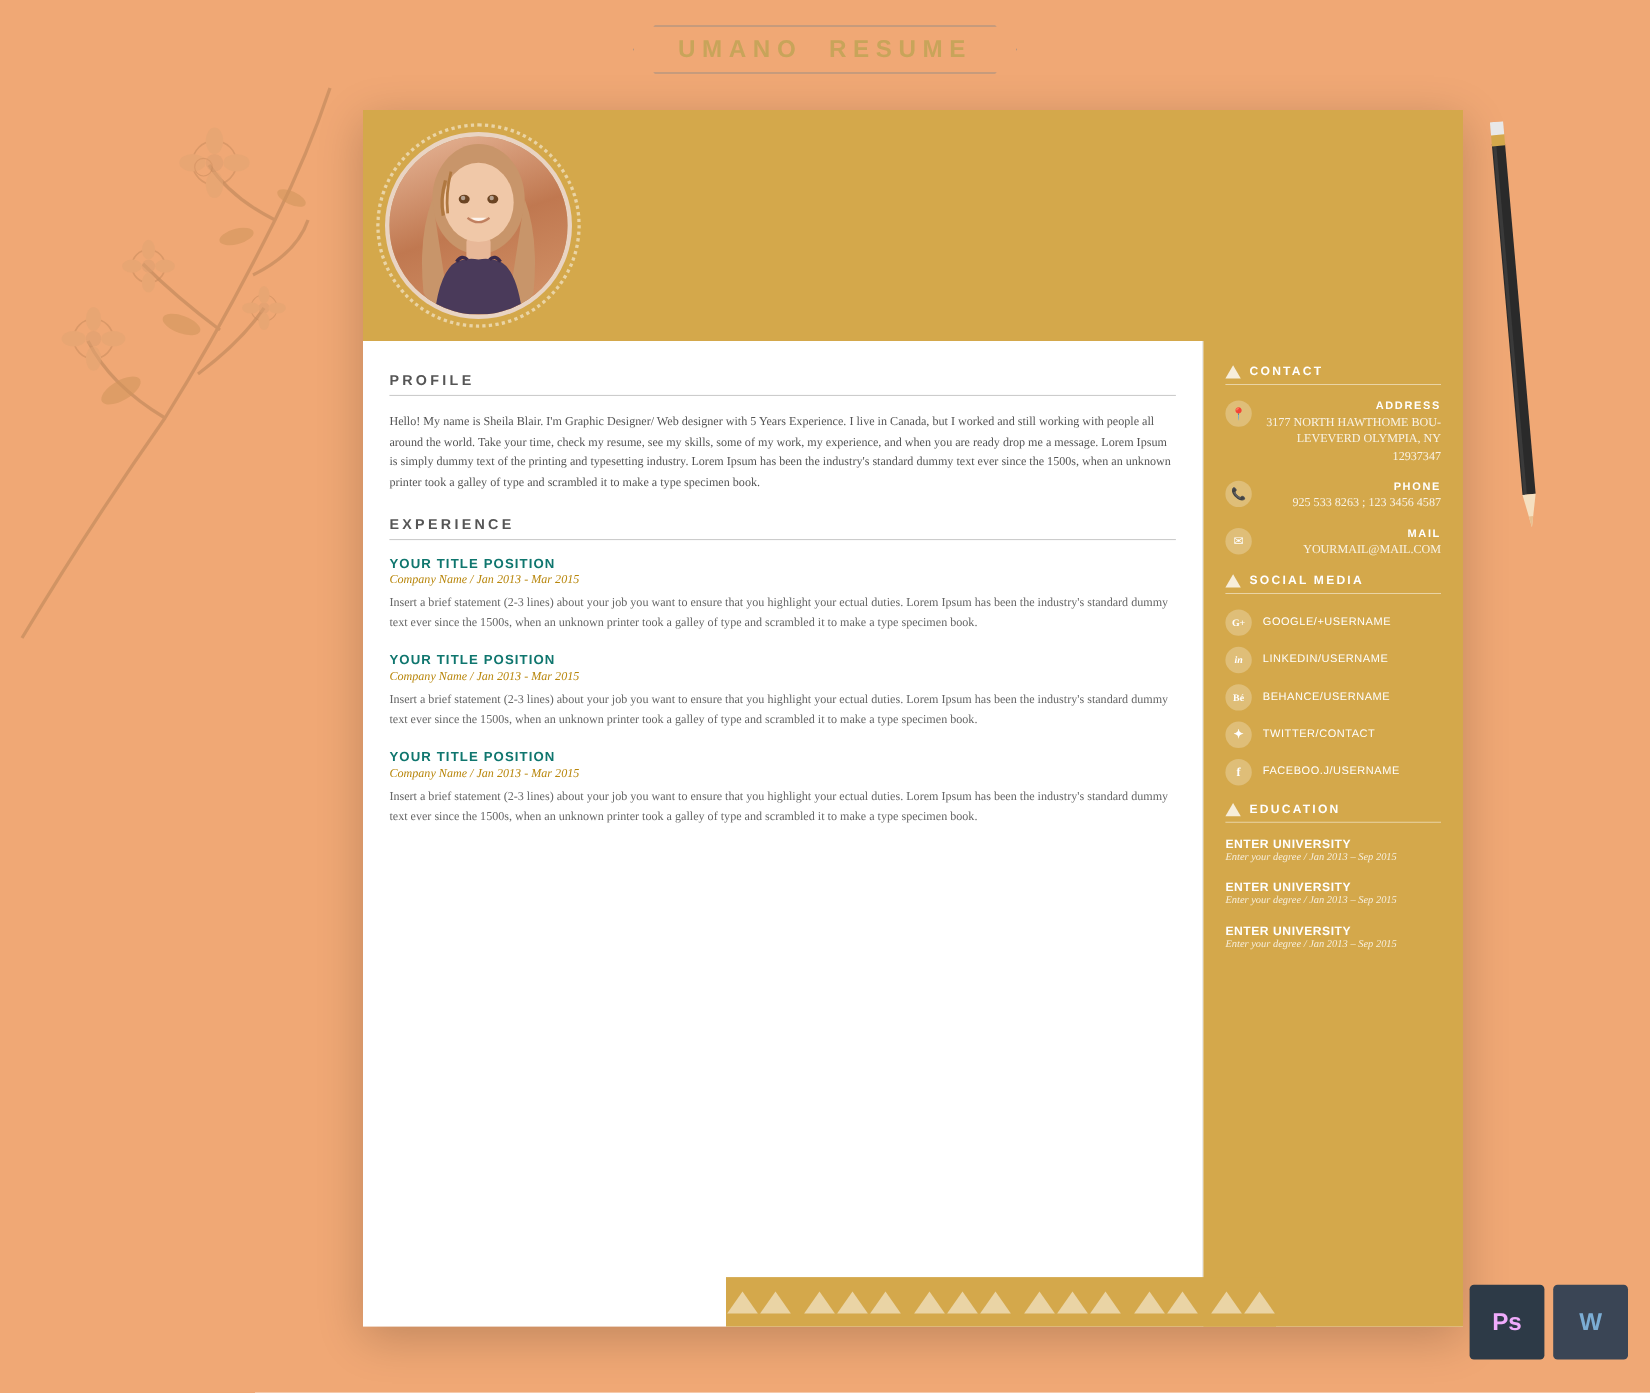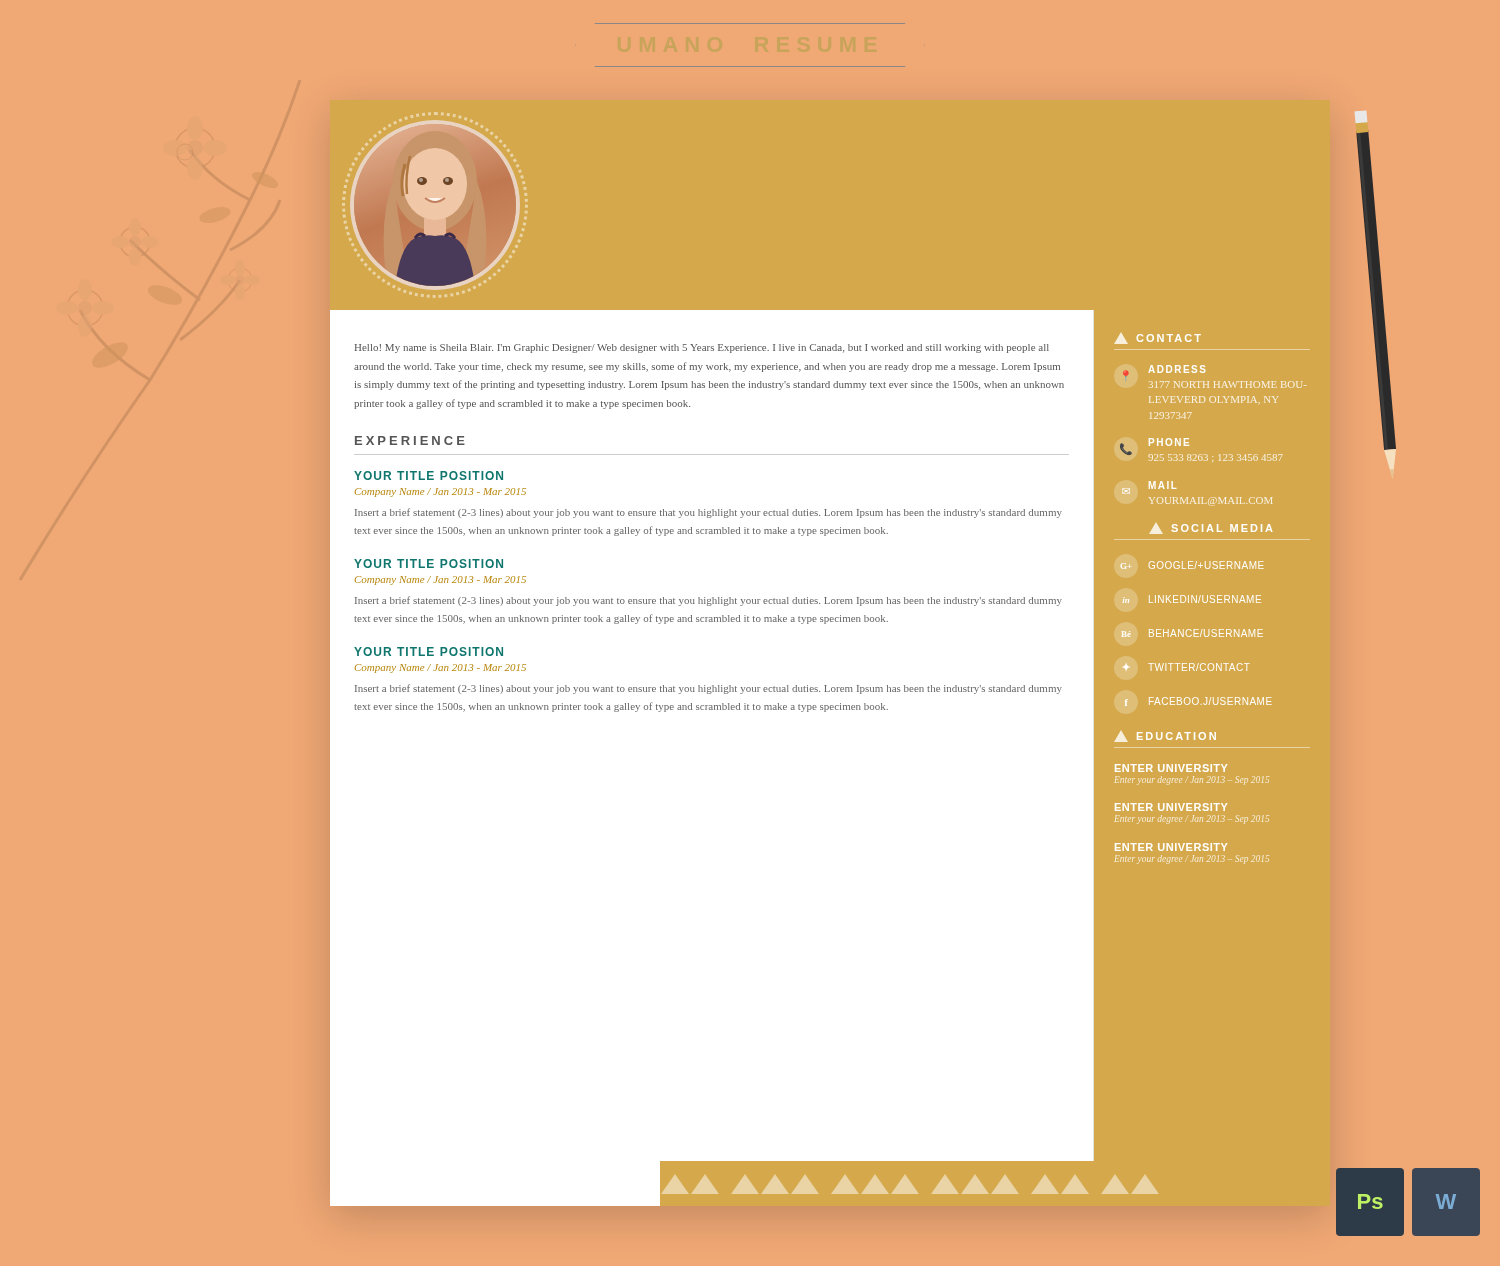--- a/index.html
+++ b/index.html
@@ -250,20 +250,21 @@
       display: flex;
       align-items: center;
       justify-content: center;
       flex-shrink: 0;
       font-size: 11px;
       color: #fff;
     }
 
     .contact-info {
       flex: 1;
+      text-align: right;
     }
 
     .contact-label {
       font-family: 'Arial', sans-serif;
       font-size: 10px;
       font-weight: 700;
       color: #fff;
       letter-spacing: 1.5px;
       text-transform: uppercase;
       margin-bottom: 2px;
@@ -352,21 +353,21 @@
       align-items: center;
       justify-content: center;
       font-size: 22px;
       font-weight: 700;
       font-family: 'Arial', sans-serif;
       border-radius: 4px;
     }
 
     .ps-badge {
       background: #2d3a47;
-      color: #bef264;
+      color: #f0abfc;
     }
 
     .w-badge {
       background: #3a4555;
       color: #7badd4;
     }
 
     
     .deco-strip {
       position: absolute;
@@ -505,20 +506,21 @@
         </svg>
       </div>
     </div>
 
   </div>
 
   <div class="resume-body">
 
     <div class="left-col">
 
+      <div class="section-header">PROFILE</div>
       <p class="profile-text">Hello! My name is Sheila Blair. I'm Graphic Designer/ Web designer with 5 Years Experience. I live in Canada, but I worked and still working with people all around the world. Take your time, check my resume, see my skills, some of my work, my experience, and when you are ready drop me a message. Lorem Ipsum is simply dummy text of the printing and typesetting industry. Lorem Ipsum has been the industry's standard dummy text ever since the 1500s, when an unknown printer took a galley of type and scrambled it to make a type specimen book.</p>
 
       <div class="section-header">EXPERIENCE</div>
 
       <div class="exp-section">
         <div class="exp-title">YOUR TITLE POSITION</div>
         <div class="exp-company">Company Name / Jan 2013 - Mar 2015</div>
         <p class="exp-desc">Insert a brief statement (2-3 lines) about your job you want to ensure that you highlight your ectual duties. Lorem Ipsum has been the industry's standard dummy text ever since the 1500s, when an unknown printer took a galley of type and scrambled it to make a type specimen book.</p>
       </div>
 
@@ -561,21 +563,21 @@
       </div>
 
       <div class="contact-item">
         <div class="contact-icon-circle">✉</div>
         <div class="contact-info">
           <div class="contact-label">MAIL</div>
           <div class="contact-value">YOURMAIL@MAIL.COM</div>
         </div>
       </div>
 
-      <div class="section-header-right" style="justify-content:center;">
+      <div class="section-header-right" style="">
         <span class="triangle-icon"></span>
         <span>SOCIAL MEDIA</span>
       </div>
 
       <div class="social-item">
         <div class="social-icon-circle" style="font-size:9px;">G+</div>
         <span class="social-text">GOOGLE/+USERNAME</span>
       </div>
 
       <div class="social-item">

